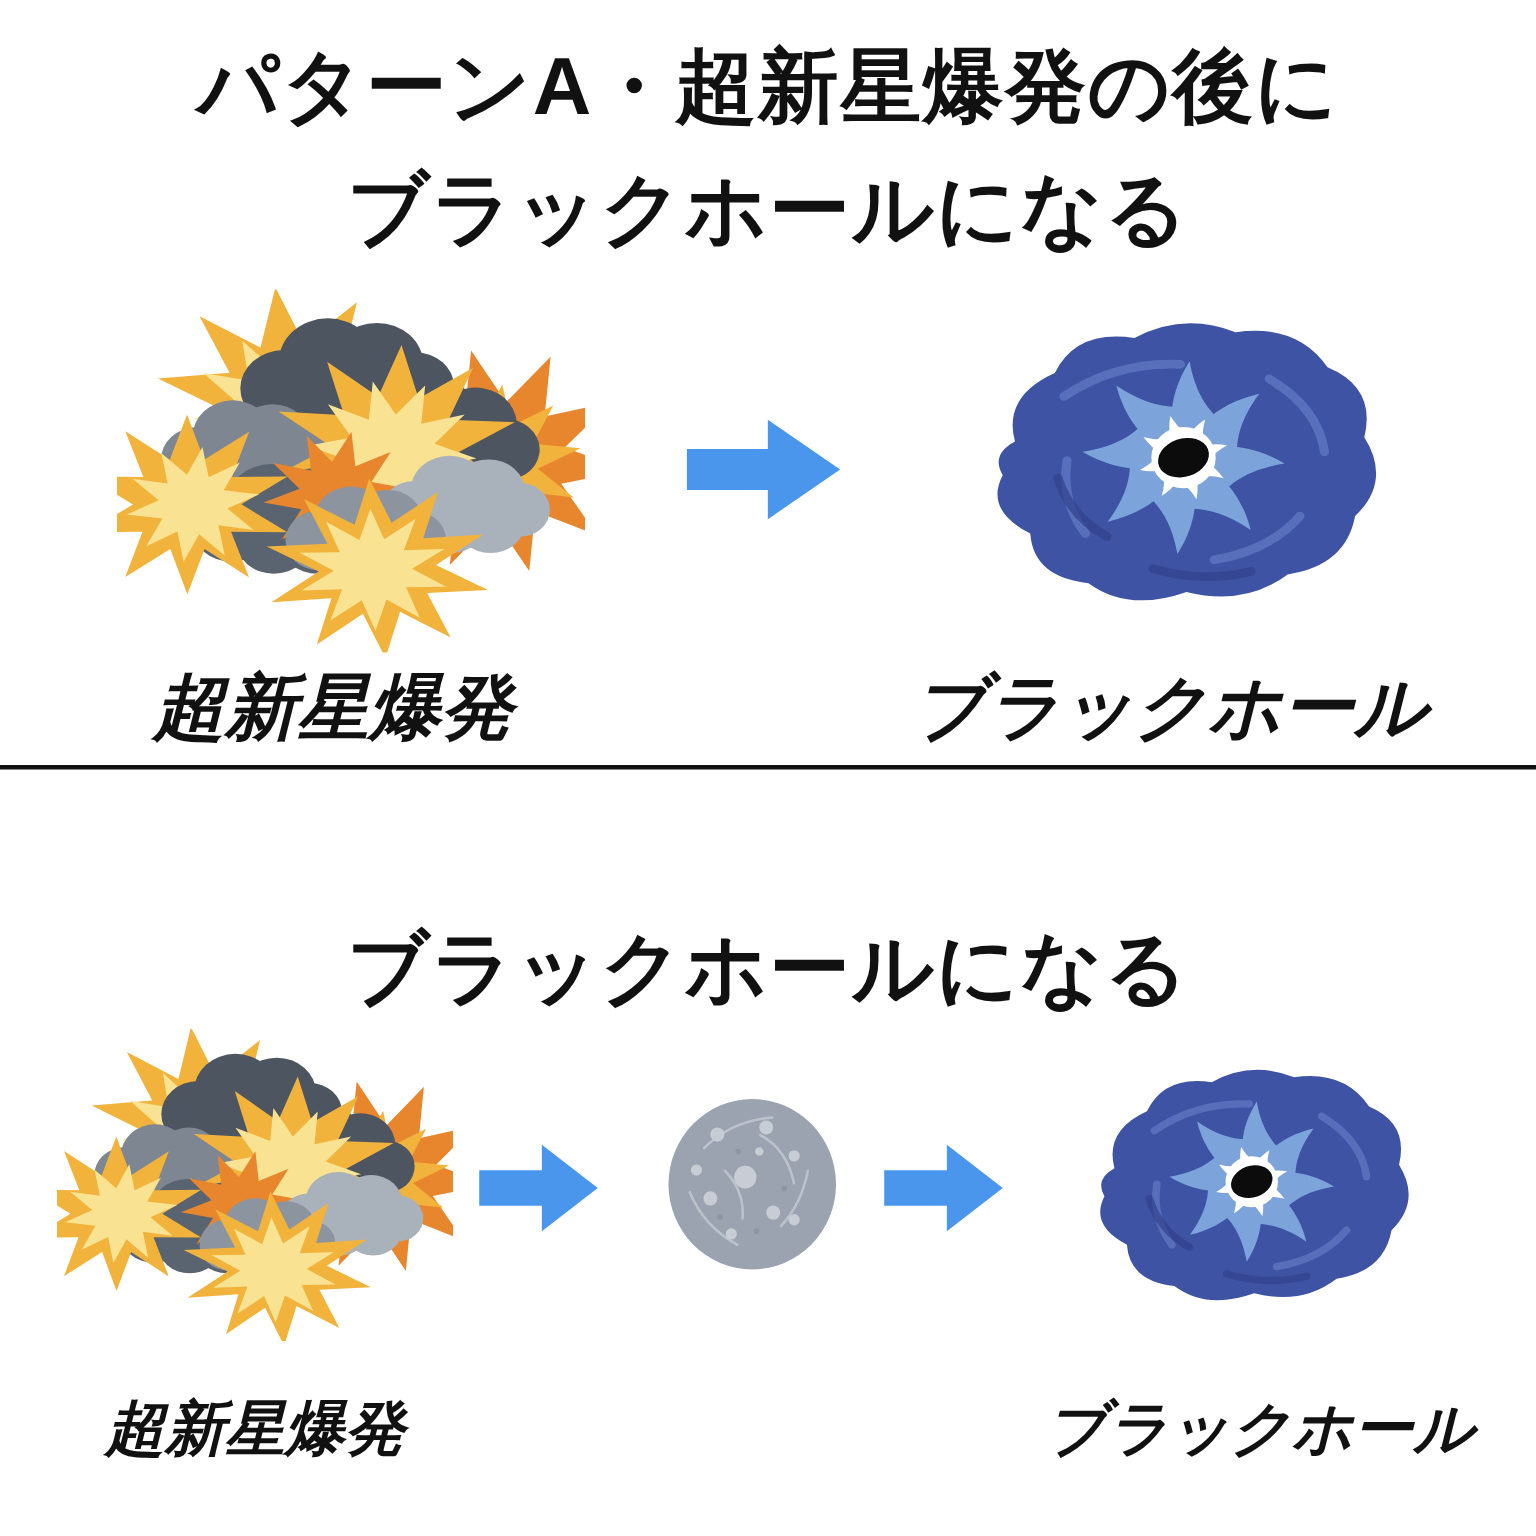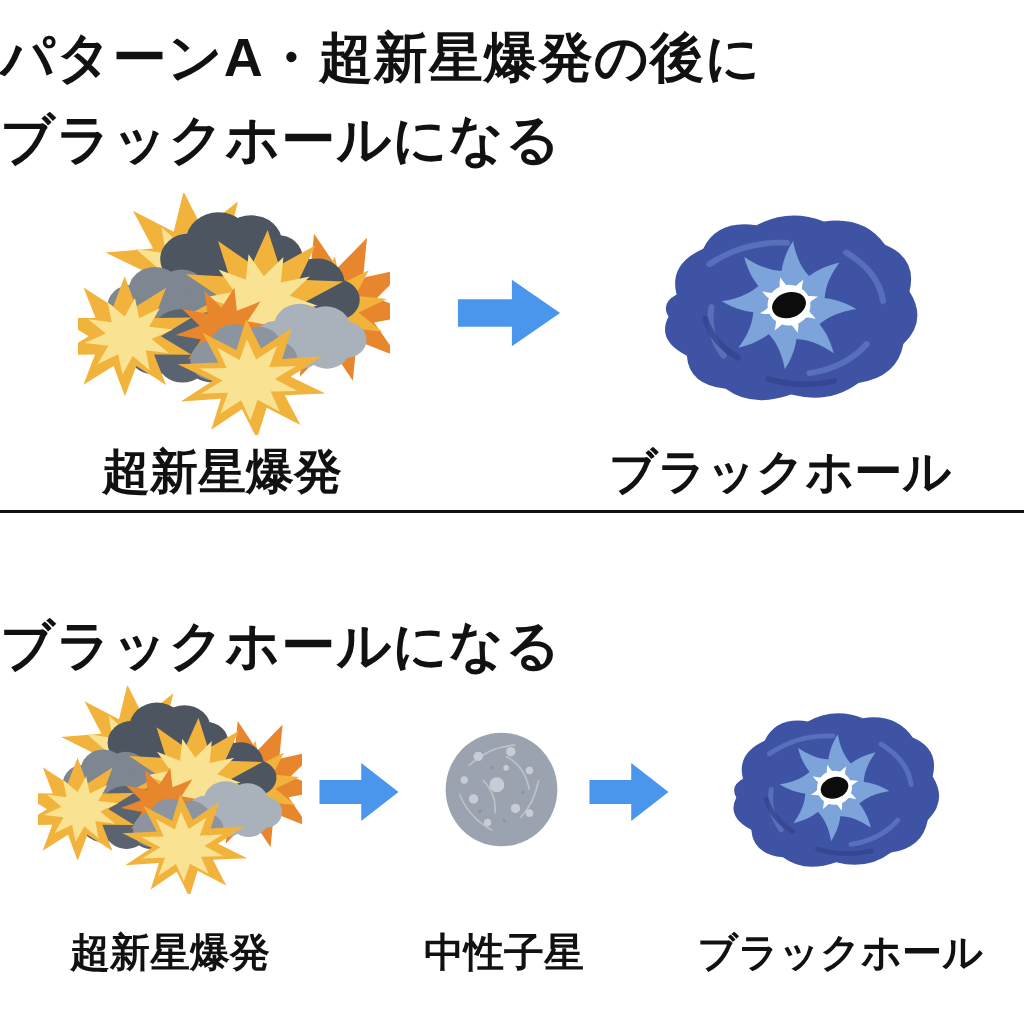--- a/index.html
+++ b/index.html
@@ -1,26 +1,26 @@
 <!DOCTYPE html>
 <html><head>
 <meta charset="utf-8">
 <style>
   html,body { margin:0; padding:0; background:#ffffff; }
   .stage {
     position:relative; width:1024px; height:1024px; background:#ffffff;
     font-family:"Liberation Sans", sans-serif; overflow:hidden; color:#111;
   }
   .title {
-    position:absolute; left:0; width:1024px; 
+    position:absolute; left:0; width:1024px; text-align:center;
     font-weight:900; font-size:54px; letter-spacing:1px; white-space:nowrap;
   }
   .step-label {
     position:absolute; transform:translateX(-50%); text-align:right;
-    font-weight:900; white-space:nowrap;
+    font-weight:900; white-space:nowrap;font-style:italic;
   }
   .lblA { font-size:48px; top:440px; }
   .lblB { font-size:40px; top:925px; }
   .art { position:absolute; }
   .divider { position:absolute; left:0; top:510px; width:1024px; height:3px; background:#111; }
 </style>
 </head>
 <body>
 
 <svg width="0" height="0" style="position:absolute" aria-hidden="true">
@@ -165,16 +165,15 @@
 
   <svg class="art" style="left:588px;top:758px" width="82" height="68" viewBox="0 0 110 80" preserveAspectRatio="none">
       <use href="#arrow-art"></use>
     </svg>
 
   <svg class="art" style="left:718px;top:702px" width="233" height="178" viewBox="0 0 280 220" preserveAspectRatio="none">
       <use href="#bh-art"></use>
     </svg>
 
   <div class="step-label lblB" style="left:170px">超新星爆発</div>
-  <div class="step-label lblB" style="left:504px">中性子星</div>
   <div class="step-label lblB" style="left:840px">ブラックホール</div>
 
 </div>
 
 </body></html>

